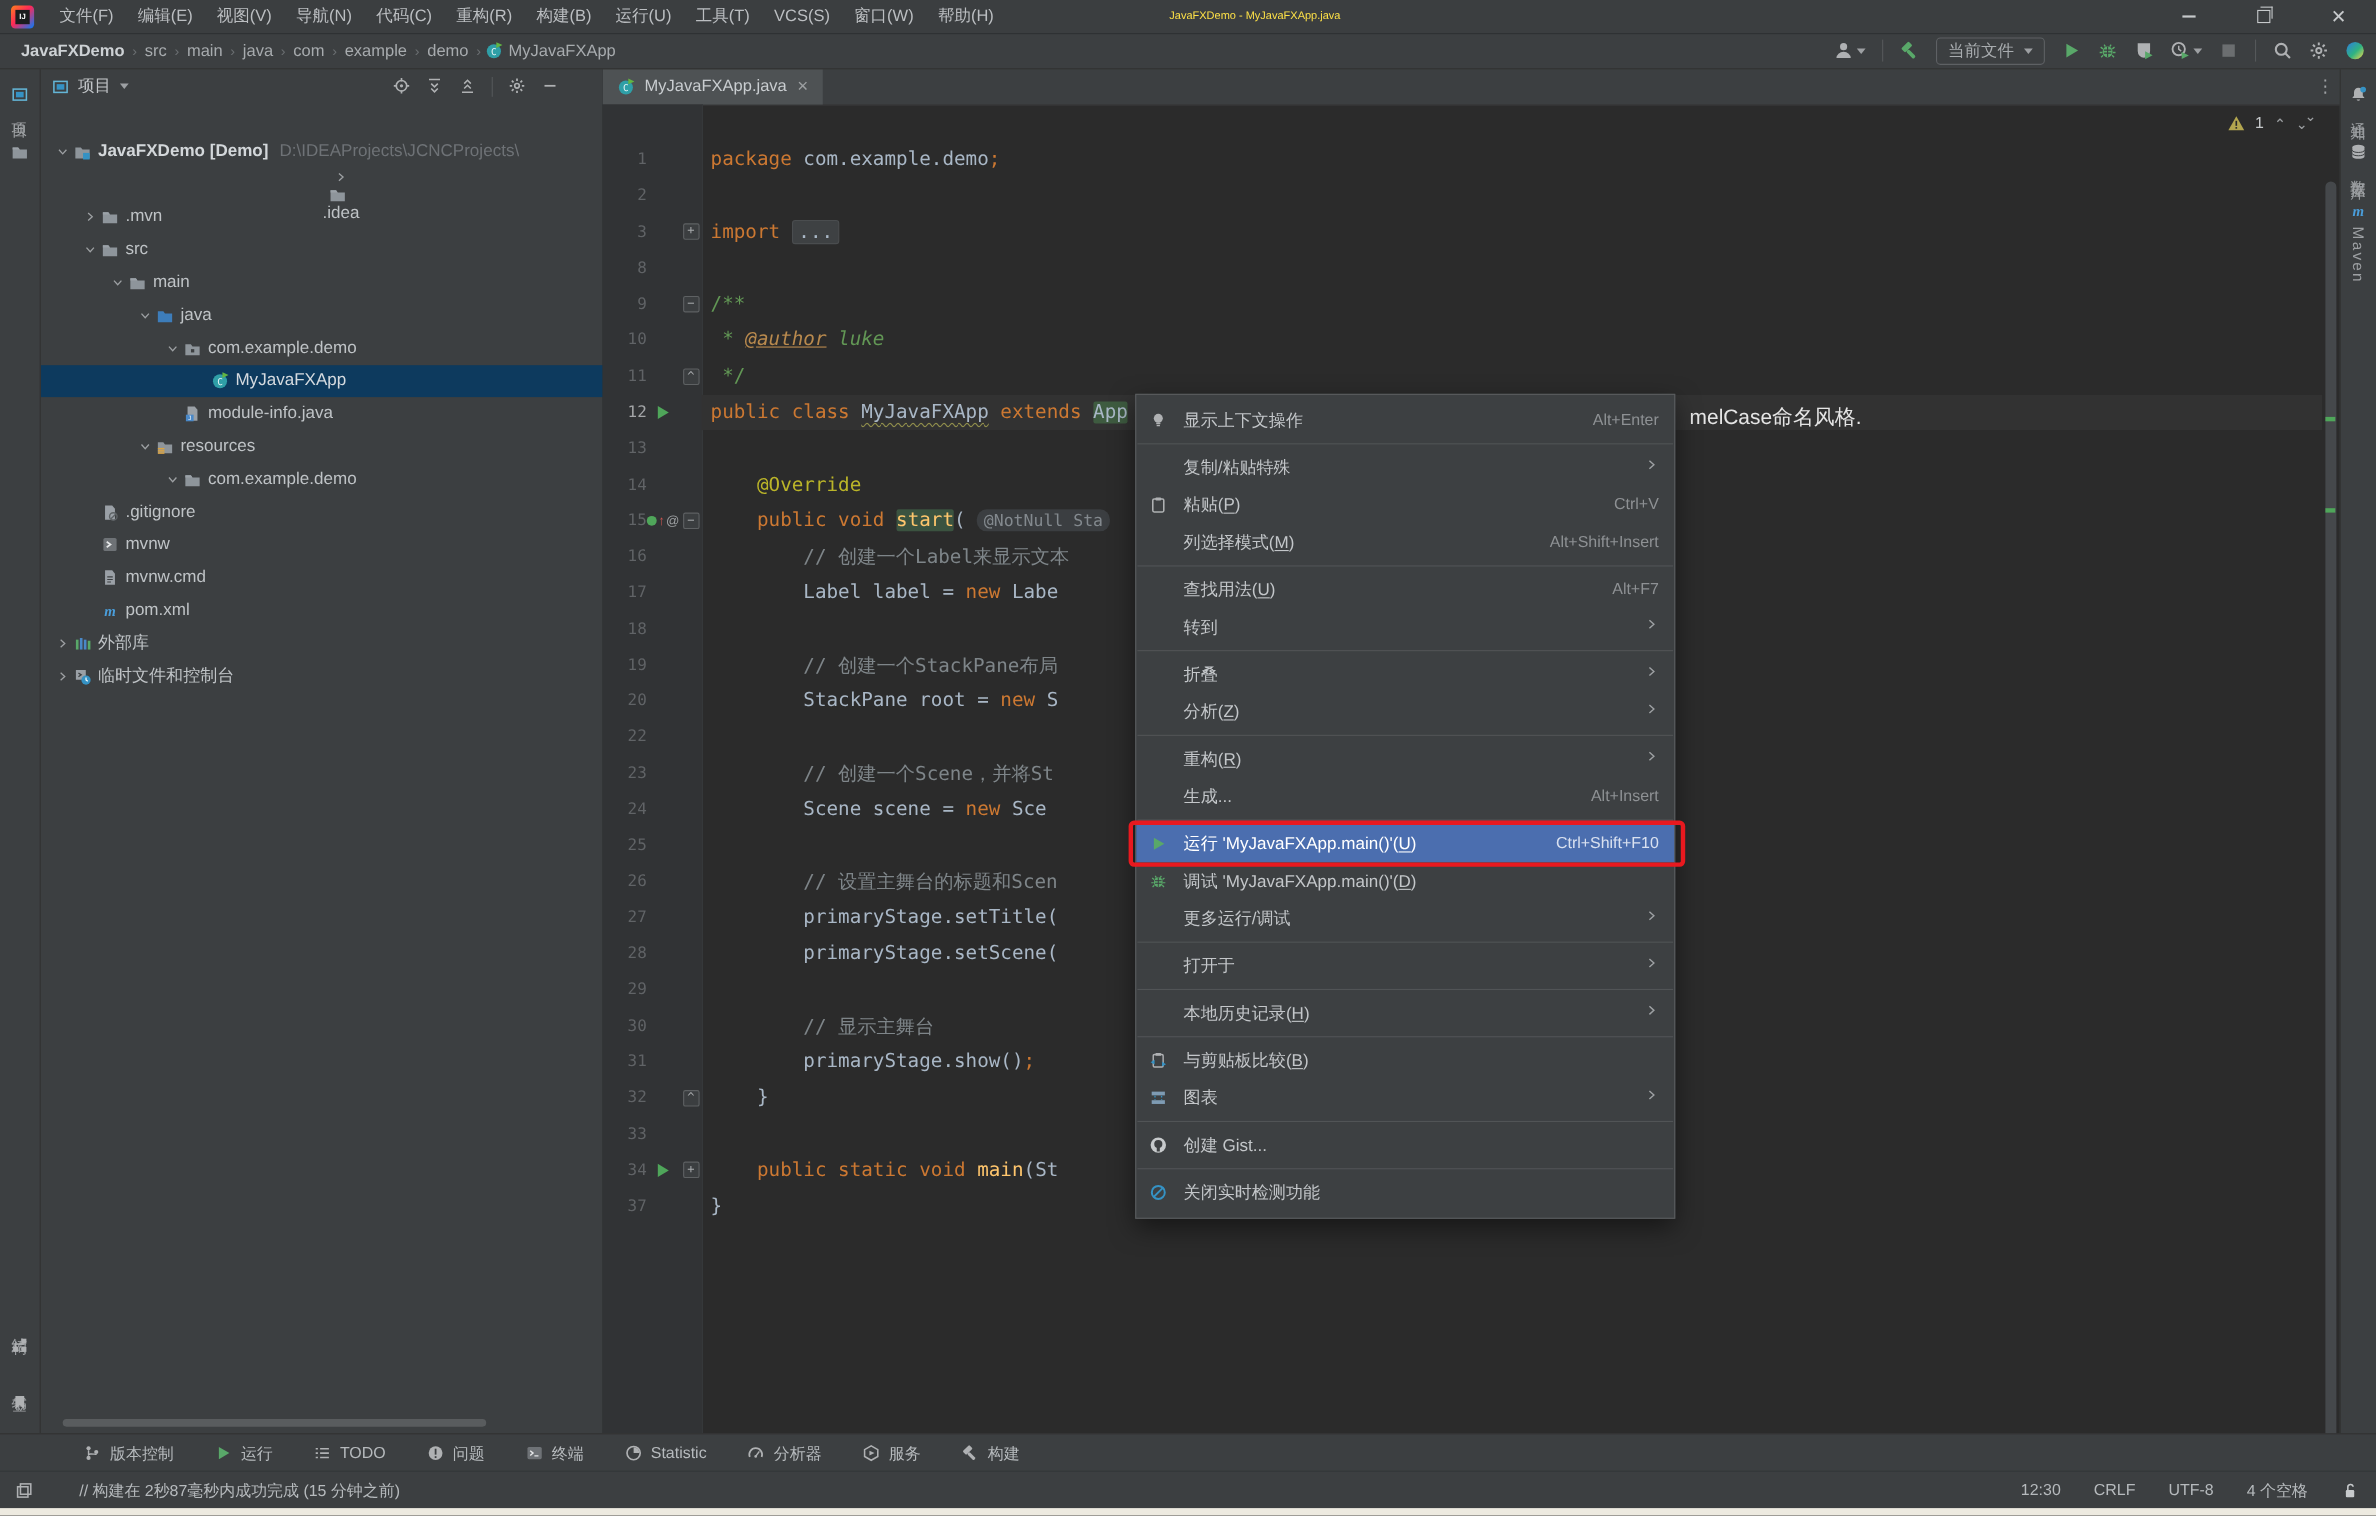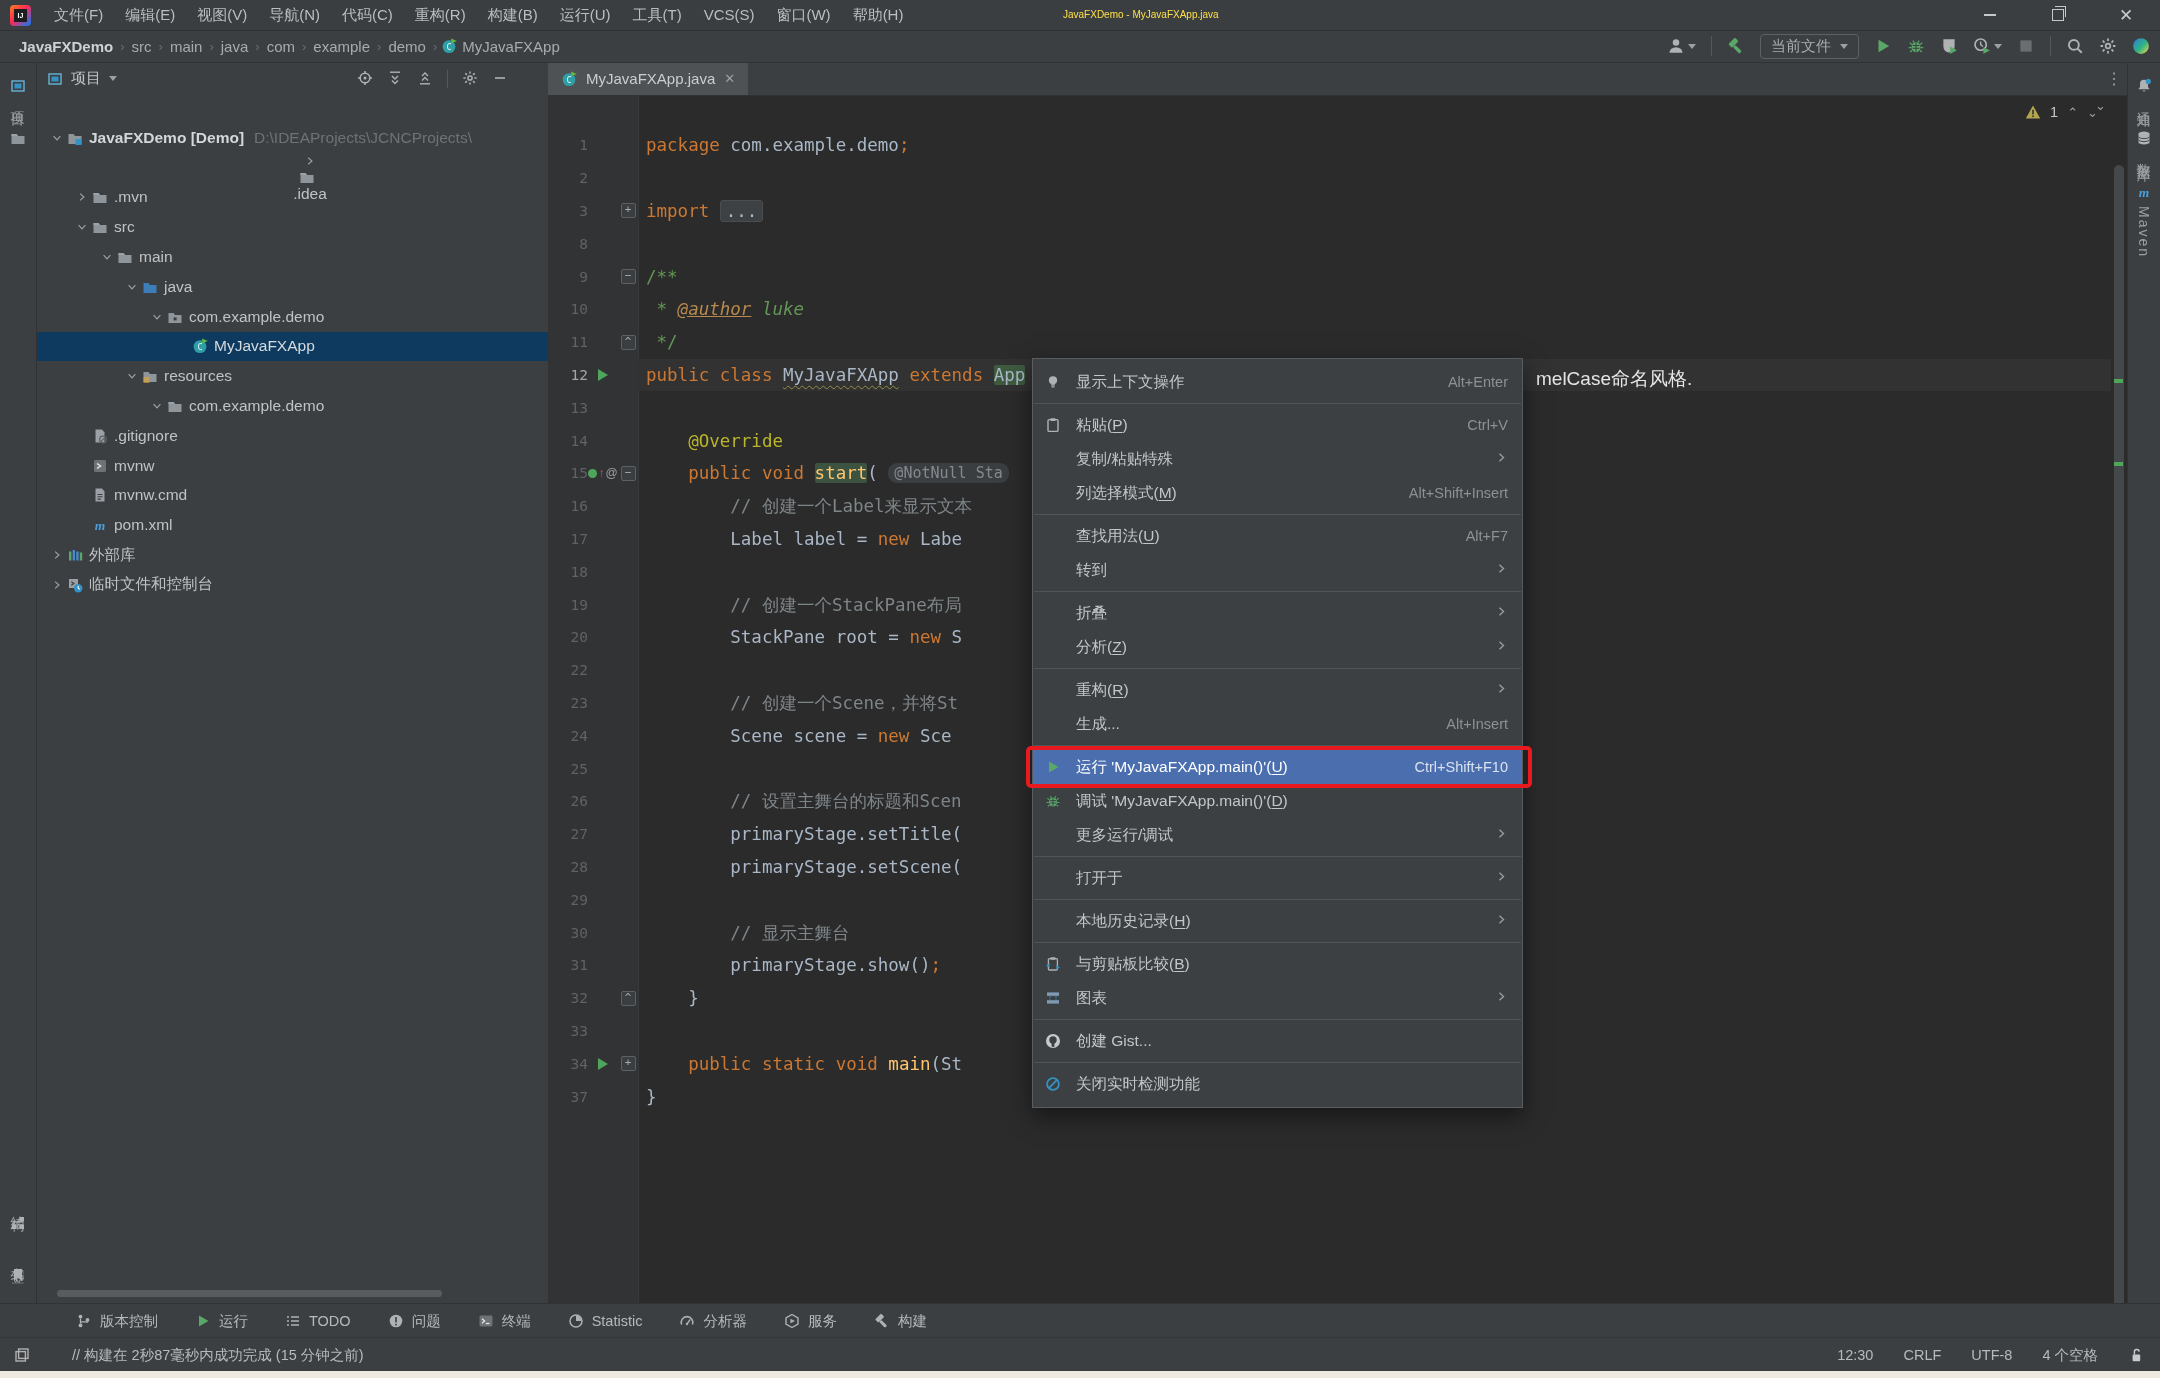--- a/index.html
+++ b/index.html
@@ -465,20 +465,31 @@
         <span class="tchev"></span>
         <span class="ticon">
           <svg viewBox="0 0 16 16" width="16" height="16">
             <circle cx="8" cy="8.6" r="6.4" fill="#2F9FA7"></circle>
             <text x="8" y="11.6" font-size="8.5" fill="#E8F4F5" text-anchor="middle" font-family="monospace">C</text>
             <polygon points="10.2,0.4 15.8,3 10.2,5.6" fill="#62B543"></polygon>
           </svg>
         </span>
         <span class="tlabel">MyJavaFXApp</span>
       </div>
+      <div class="trow" style="padding-left: 110px;">
+        <span class="tchev"></span>
+        <span class="ticon">
+          <svg viewBox="0 0 16 16" width="16" height="16">
+            <path d="M3.5,1.5 h6.5 l2.5,3 v10 H3.5 z" fill="#9AA0A6"></path>
+            <rect x="2" y="9" width="7" height="6" fill="#4A88C7"></rect>
+            <text x="5.5" y="14" font-size="5.5" fill="#fff" text-anchor="middle">J</text>
+          </svg>
+        </span>
+        <span class="tlabel">module-info.java</span>
+      </div>
       <div class="trow" style="padding-left: 85px;">
         <span class="tchev">
           <svg viewBox="0 0 16 16" width="12" height="12">
             <polyline points="3.5,5.5 8,10.5 12.5,5.5" stroke="#9DA0A3" stroke-width="1.6" fill="none"></polyline>
           </svg>
         </span>
         <span class="ticon">
           <svg viewBox="0 0 16 16" width="16" height="16">
             <path d="M1.5,4 h5 l1.5,2 H14.5 v8 H1.5 z" fill="#8E959B"></path>
             <g fill="#D9A343">
@@ -886,35 +897,35 @@
           <circle cx="8" cy="6.3" r="4.1" fill="#AFB1B3"></circle>
           <rect x="6.1" y="10.2" width="3.8" height="1.4" fill="#AFB1B3"></rect>
           <rect x="6.5" y="12.2" width="3" height="1.3" fill="#AFB1B3"></rect>
         </svg>
       </span>
       <span class="lab">显示上下文操作</span>
       <span class="sc">Alt+Enter</span>
     </div>
     <div class="msep"></div>
     <div class="mi">
-      <span class="mic">
-        <svg viewBox="0 0 16 16" width="16" height="16">
-          <rect x="3" y="2.6" width="10" height="11.8" rx="1.2" fill="none" stroke="#AFB1B3" stroke-width="1.4"></rect>
-          <rect x="5.4" y="1.2" width="5.2" height="2.8" rx=".8" fill="#AFB1B3"></rect>
-        </svg>
-      </span>
-      <span class="lab">粘贴(<u>P</u>)</span>
-      <span class="sc">Ctrl+V</span>
-    </div>
-    <div class="mi">
       <span class="mic"></span>
       <span class="lab">复制/粘贴特殊</span>
       <span style="margin-left: 20px;"><svg viewBox="0 0 16 16" width="13" height="13">
           <polyline points="5.5,3.5 10.5,8 5.5,12.5" stroke="#9DA0A3" stroke-width="1.6" fill="none"></polyline>
         </svg></span>
+    </div>
+    <div class="mi">
+      <span class="mic">
+        <svg viewBox="0 0 16 16" width="16" height="16">
+          <rect x="3" y="2.6" width="10" height="11.8" rx="1.2" fill="none" stroke="#AFB1B3" stroke-width="1.4"></rect>
+          <rect x="5.4" y="1.2" width="5.2" height="2.8" rx=".8" fill="#AFB1B3"></rect>
+        </svg>
+      </span>
+      <span class="lab">粘贴(<u>P</u>)</span>
+      <span class="sc">Ctrl+V</span>
     </div>
     <div class="mi">
       <span class="mic"></span>
       <span class="lab">列选择模式(<u>M</u>)</span>
       <span class="sc">Alt+Shift+Insert</span>
     </div>
     <div class="msep"></div>
     <div class="mi">
       <span class="mic"></span>
       <span class="lab">查找用法(<u>U</u>)</span>

